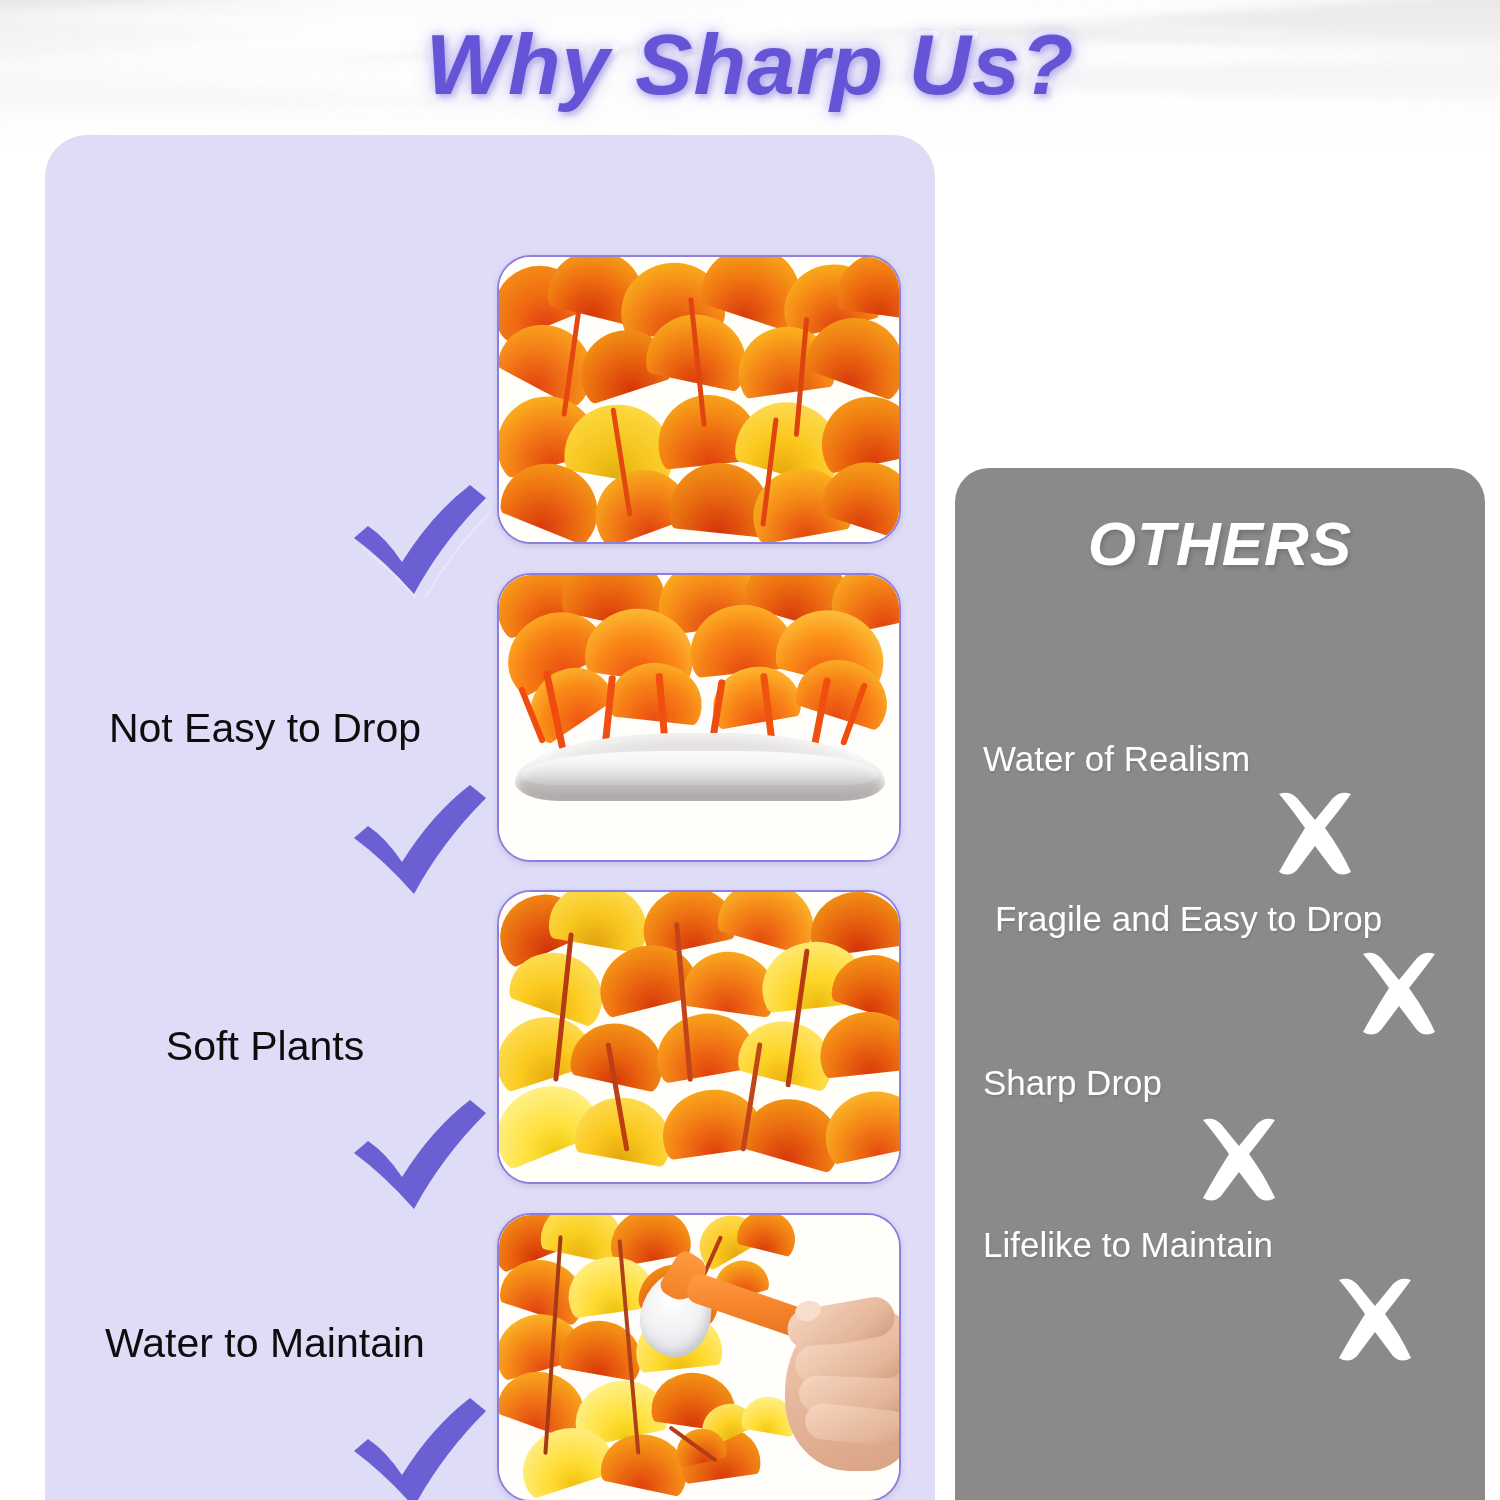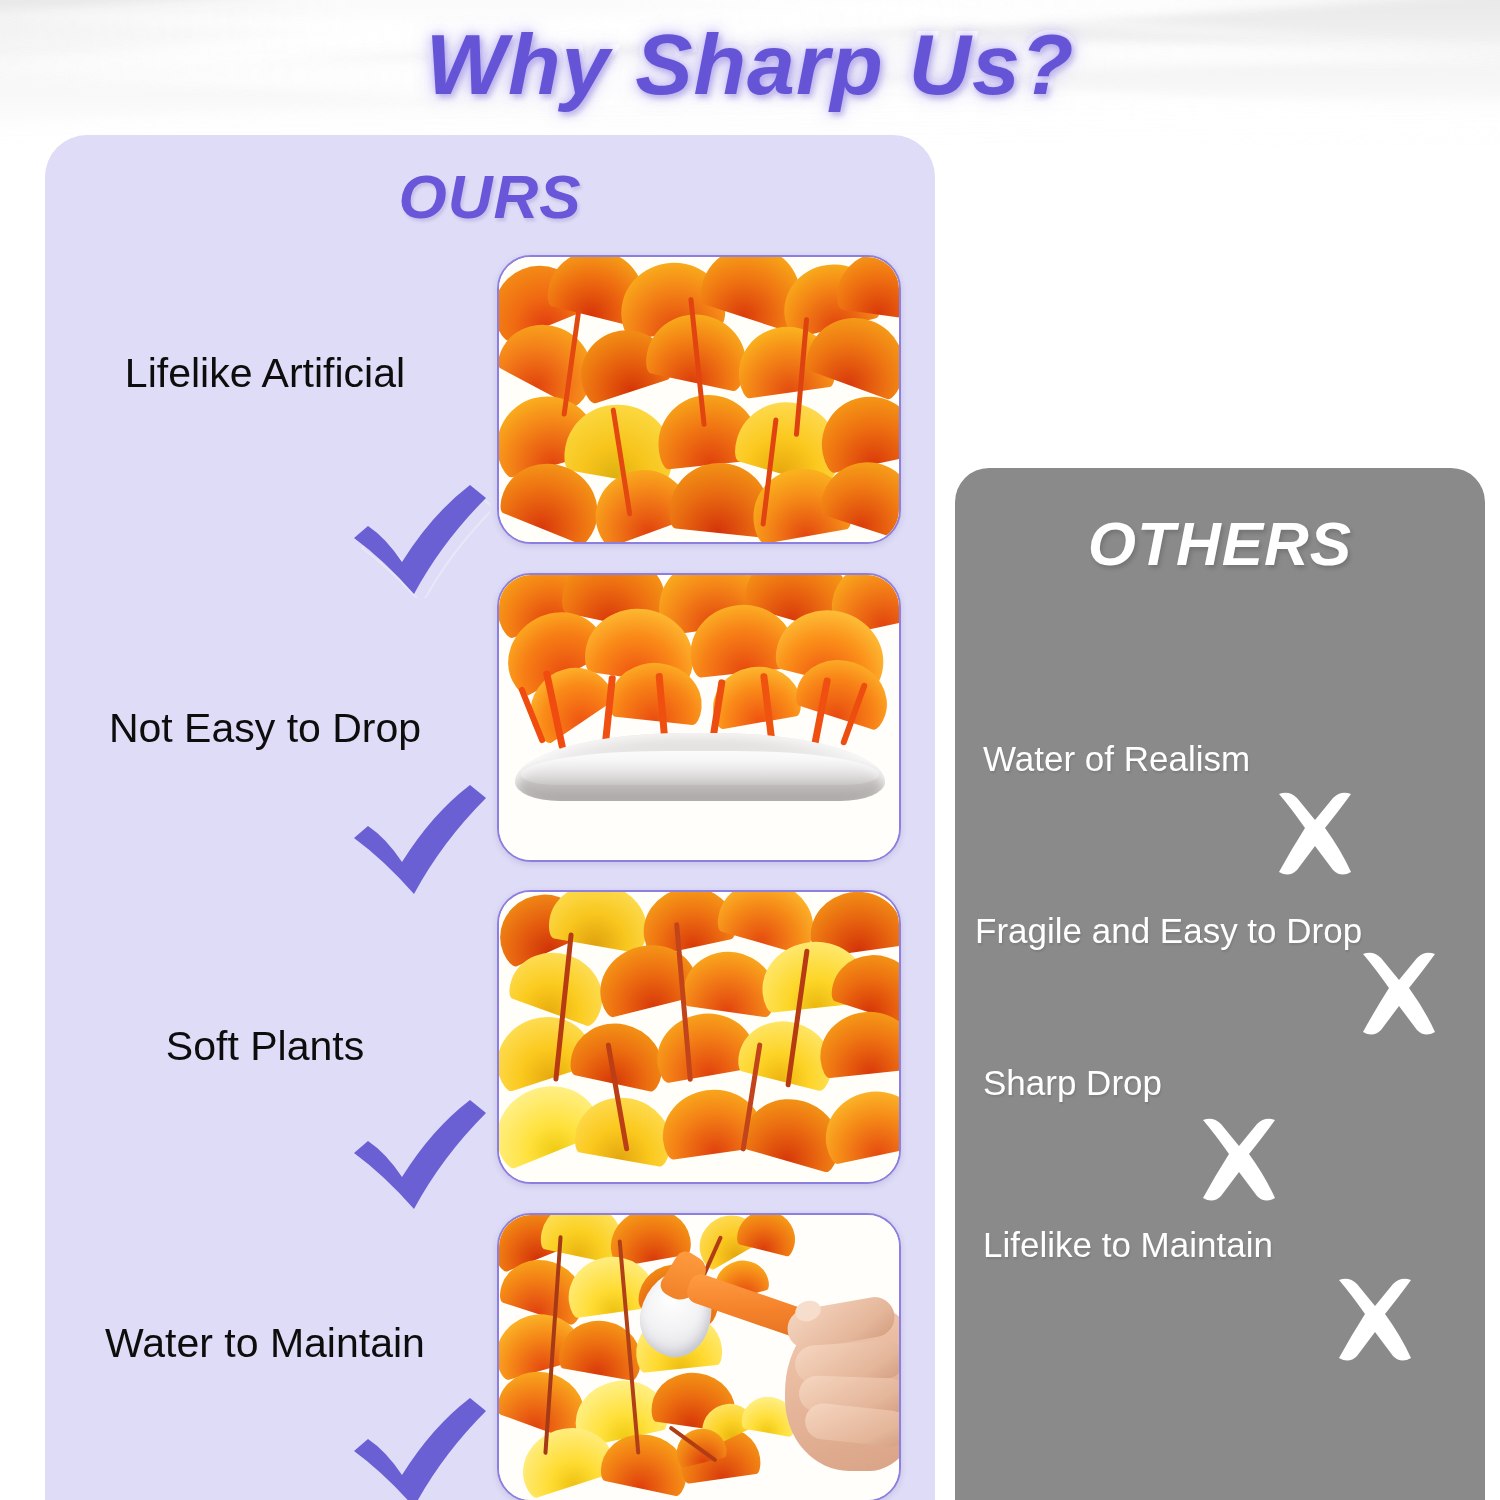--- a/index.html
+++ b/index.html
@@ -152,25 +152,24 @@
   <div class="streak" style="top:100px;height:56px;background:linear-gradient(180deg,rgba(255,255,255,.6),#ffffff);transform:rotate(-0.8deg);"></div>
   <div class="streak" style="top:-6px;height:12px;background:linear-gradient(90deg,rgba(255,255,255,0),rgba(255,255,255,.9) 45%,rgba(255,255,255,0));transform:rotate(4deg);"></div>
 </div>
 
 <div id="title-wrap">
   <div id="page-title">Why Sharp Us?</div>
 </div>
 
 <div id="ours-panel">
 
-  <div id="ours-title" class="panel-head">OURS</div>
 
   <div class="ours-row">
     <div class="ours-label" style="top:215px;">
-      <span>Lifelike Artificial</span><br>
+      <br>
     </div>
     <div class="check" style="left:295px;top:345px;">
       <svg viewBox="0 0 150 118">
         <path d="M14 58 L28 46 Q46 58 62 82 Q92 34 130 5 L146 18 Q102 62 74 114 Q44 80 14 58 Z" fill="none" stroke="#E8E6F8" stroke-width="2" transform="translate(8,10)"></path>
         <path d="M14 58 L28 46 Q46 58 62 82 Q92 34 130 5 L146 18 Q102 62 74 114 Q44 80 14 58 Z" fill="#6B5FD4"></path>
       </svg>
     </div>
   </div>
 
   <div class="photo" style="left:452px;top:120px;width:400px;height:285px;">
@@ -355,21 +354,21 @@
   <div class="others-row">
     <div class="others-label" style="left:28px;top:272px;">Water of Realism</div>
     <div class="cross" style="left:314px;top:320px;">
       <svg viewBox="0 0 92 92">
         <path d="M10 6 Q20 2 28 10 L46 32 L64 10 Q72 2 82 6 Q72 20 56 40 Q72 62 82 84 Q72 90 64 82 L46 58 L28 82 Q20 90 10 84 Q22 62 36 40 Q22 20 10 6 Z" fill="#FFFFFF"></path>
       </svg>
     </div>
   </div>
 
   <div class="others-row">
-    <div class="others-label" style="left:20px;top:432px;margin-top:12px;">Fragile and Easy to Drop</div>
+    <div class="others-label" style="left:40px;top:432px;">Fragile and Easy to Drop</div>
     <div class="cross" style="left:398px;top:480px;">
       <svg viewBox="0 0 92 92">
         <path d="M10 6 Q20 2 28 10 L46 32 L64 10 Q72 2 82 6 Q72 20 56 40 Q72 62 82 84 Q72 90 64 82 L46 58 L28 82 Q20 90 10 84 Q22 62 36 40 Q22 20 10 6 Z" fill="#FFFFFF"></path>
       </svg>
     </div>
   </div>
 
   <div class="others-row">
     <div class="others-label" style="left:28px;top:596px;">Sharp Drop</div>
     <div class="cross" style="left:238px;top:646px;">

